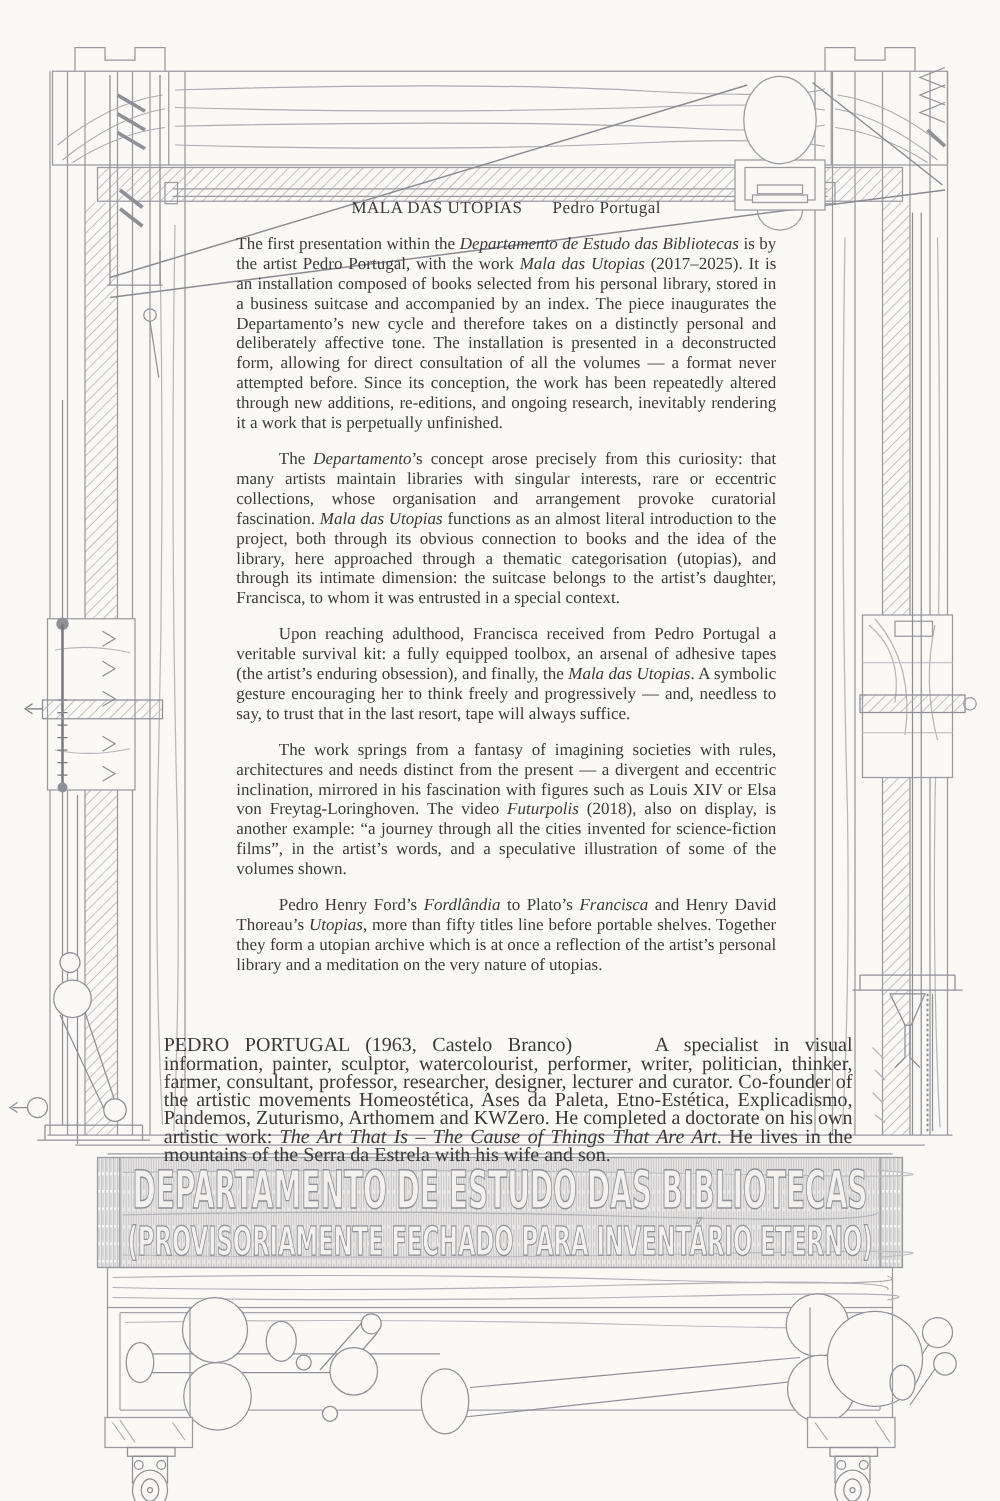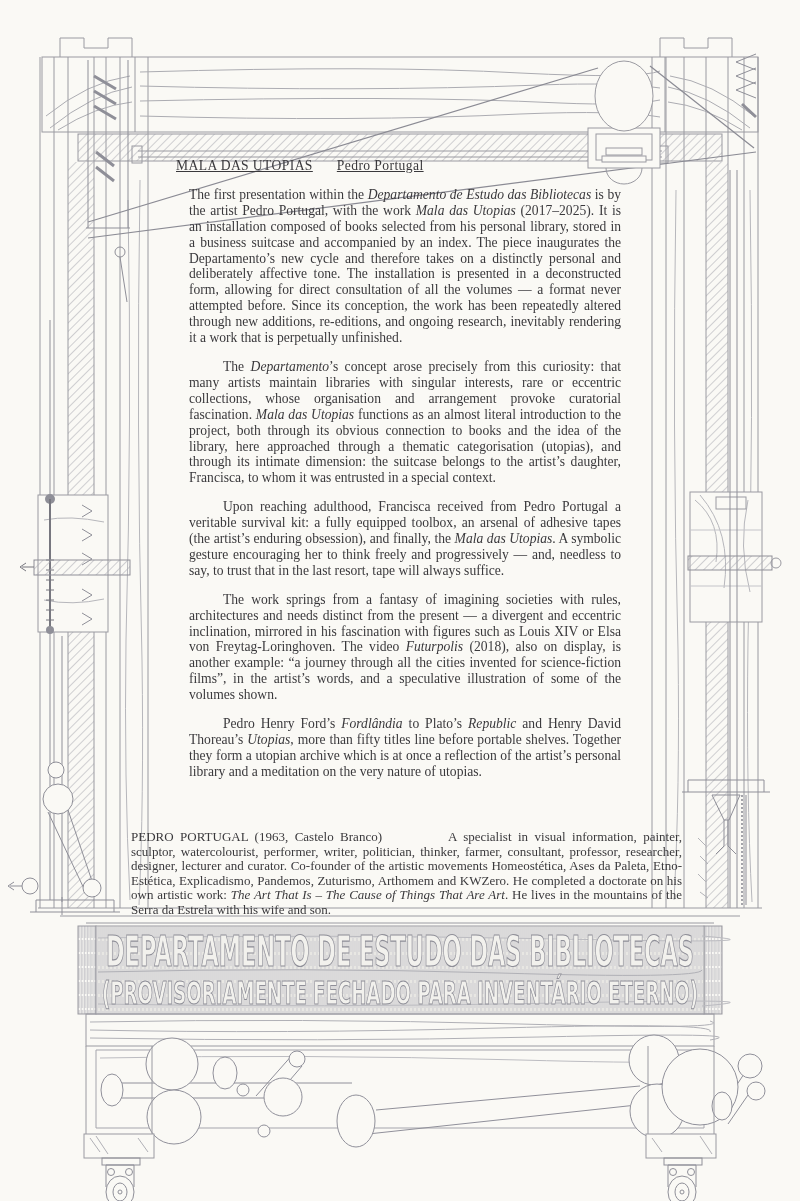--- a/index.html
+++ b/index.html
@@ -16,31 +16,31 @@
     font-family:"Liberation Serif","DejaVu Serif",serif;
     color:var(--ink);
   }
   svg.frame{position:absolute;left:0;top:0;}
   .article{
     position:absolute;left:176px;top:158px;width:458px;
     font-size:13.6px;line-height:15.9px;
     text-align:justify;
   }
   .title-line{
+    text-align:center;
     letter-spacing:.4px;
     margin-bottom:1px;
     white-space:nowrap;
-    text-decoration:underline;
   }
   .title-gap{display:inline-block;width:24px;}
   .para{margin:13px;text-indent:34px;}
   .para.first{text-indent:0;}
   .bio{
     position:absolute;left:131px;top:830px;width:551px;
-    font-size:13px;line-height:14.6px;
+    font-size:16px;line-height:14.6px;
     text-align:justify;
   }
   .gap{display:inline-block;width:66px;}
   i{font-style:italic;}
 </style>
 </head>
 <body>
 
 <div class="page">
 
@@ -256,19 +256,19 @@
 
 <div class="article">
   <div class="title-line">
     <span>MALA DAS UTOPIAS</span><span class="title-gap"></span><span>Pedro Portugal</span>
   </div>
   <div class="paras">
         <p class="para first"><span>The first presentation within the </span><i>Departamento de Estudo das Bibliotecas</i><span> is by the artist Pedro Portugal, with the work </span><i>Mala das Utopias</i><span> (2017–2025). It is an installation composed of books selected from his personal library, stored in a business suitcase and accompanied by an index. The piece inaugurates the Departamento’s new cycle and therefore takes on a distinctly personal and deliberately affective tone. The installation is presented in a deconstructed form, allowing for direct consultation of all the volumes — a format never attempted before. Since its conception, the work has been repeatedly altered through new additions, re-editions, and ongoing research, inevitably rendering it a work that is perpetually unfinished.</span></p>
         <p class="para"><span>The </span><i>Departamento</i><span>’s concept arose precisely from this curiosity: that many artists maintain libraries with singular interests, rare or eccentric collections, whose organisation and arrangement provoke curatorial fascination. </span><i>Mala das Utopias</i><span> functions as an almost literal introduction to the project, both through its obvious connection to books and the idea of the library, here approached through a thematic categorisation (utopias), and through its intimate dimension: the suitcase belongs to the artist’s daughter, Francisca, to whom it was entrusted in a special context.</span></p>
         <p class="para"><span>Upon reaching adulthood, Francisca received from Pedro Portugal a veritable survival kit: a fully equipped toolbox, an arsenal of adhesive tapes (the artist’s enduring obsession), and finally, the </span><i>Mala das Utopias</i><span>. A symbolic gesture encouraging her to think freely and progressively — and, needless to say, to trust that in the last resort, tape will always suffice.</span></p>
         <p class="para"><span>The work springs from a fantasy of imagining societies with rules, architectures and needs distinct from the present — a divergent and eccentric inclination, mirrored in his fascination with figures such as Louis XIV or Elsa von Freytag-Loringhoven. The video </span><i>Futurpolis</i><span> (2018), also on display, is another example: “a journey through all the cities invented for science-fiction films”, in the artist’s words, and a speculative illustration of some of the volumes shown.</span></p>
-        <p class="para"><span>Pedro Henry Ford’s </span><i>Fordlândia</i><span> to Plato’s </span><i>Republic</i><span> and Henry David Thoreau’s </span><i>Utopias</i><span>, more than fifty titles line before portable shelves. Together they form a utopian archive which is at once a reflection of the artist’s personal library and a meditation on the very nature of utopias.</span></p>
+        <p class="para"><span>Pedro Henry Ford’s </span><i>Fordlândia</i><span> to Plato’s </span><i>Francisca</i><span> and Henry David Thoreau’s </span><i>Utopias</i><span>, more than fifty titles line before portable shelves. Together they form a utopian archive which is at once a reflection of the artist’s personal library and a meditation on the very nature of utopias.</span></p>
       </div>
 </div>
 
 <div class="bio"><span>PEDRO PORTUGAL (1963, Castelo Branco)</span><span class="gap"></span><span>A specialist in visual information, painter, sculptor, watercolourist, performer, writer, politician, thinker, farmer, consultant, professor, researcher, designer, lecturer and curator. Co-founder of the artistic movements Homeostética, Ases da Paleta, Etno-Estética, Explicadismo, Pandemos, Zuturismo, Arthomem and KWZero. He completed a doctorate on his own artistic work: </span><i>The Art That Is – The Cause of Things That Are Art</i><span>. He lives in the mountains of the Serra da Estrela with his wife and son.</span></div>
 
 </div>
 
 </body></html>

